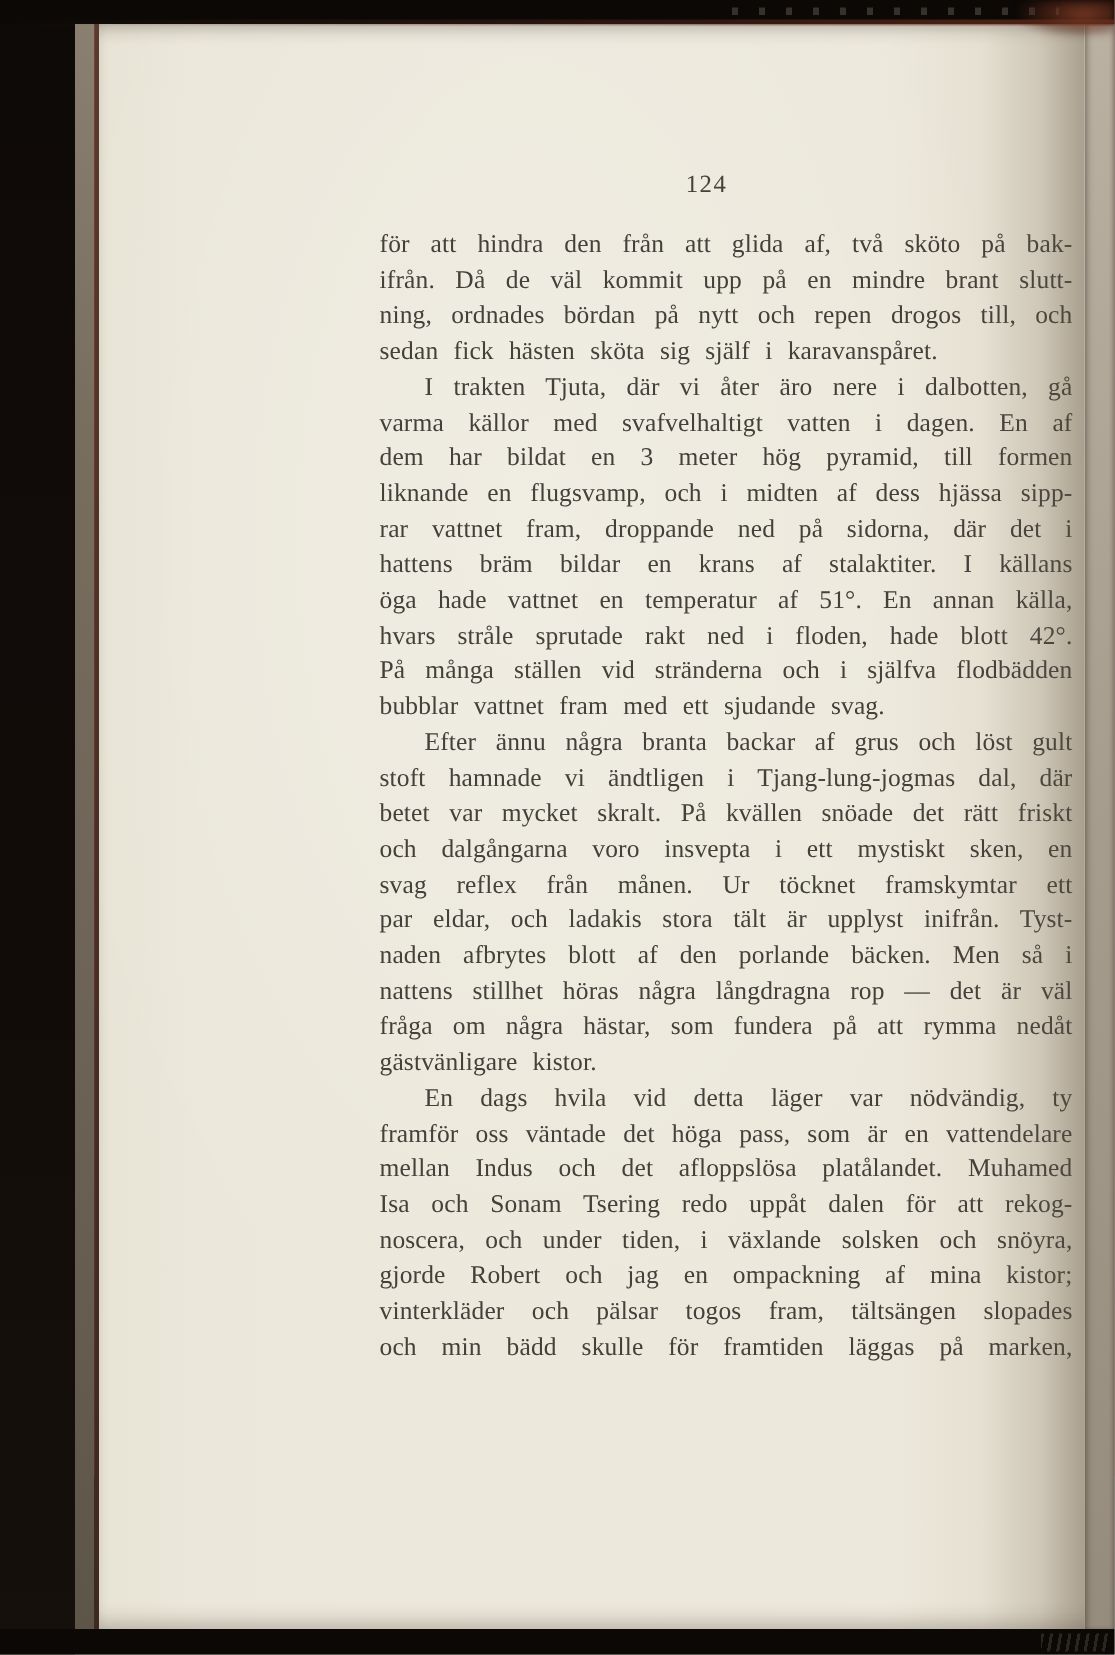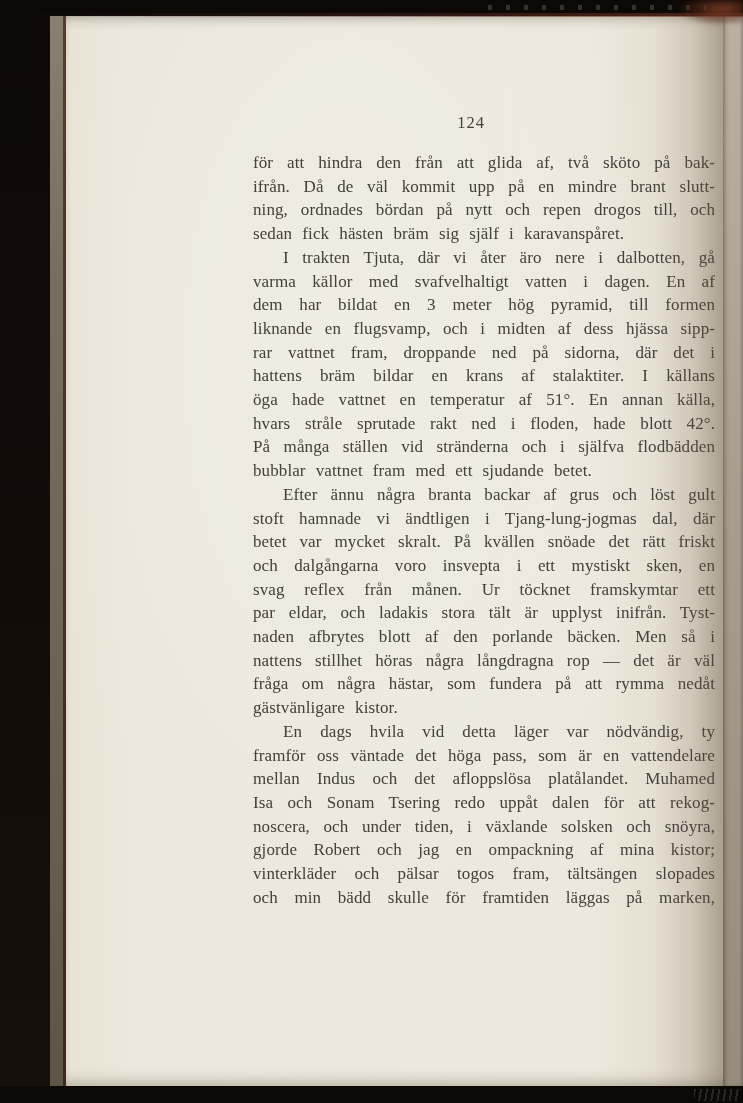--- a/index.html
+++ b/index.html
@@ -125,33 +125,33 @@
   <div class="left-strip"></div>
   <div class="left-maroon-line"></div>
 
   <div class="page">
     <div class="page-number">124</div>
     <div class="text-block">
         <div class="paragraph">
           <div class="line">för att hindra den från att glida af, två sköto på bak-</div>
           <div class="line">ifrån. Då de väl kommit upp på en mindre brant slutt-</div>
           <div class="line">ning, ordnades bördan på nytt och repen drogos till, och</div>
-          <div class="line para-end">sedan fick hästen bräm sig själf i karavanspåret.</div>
+          <div class="line para-end">sedan fick hästen sköta sig själf i karavanspåret.</div>
         </div>
         <div class="paragraph">
           <div class="line indent">I trakten Tjuta, där vi åter äro nere i dalbotten, gå</div>
           <div class="line">varma källor med svafvelhaltigt vatten i dagen. En af</div>
           <div class="line">dem har bildat en 3 meter hög pyramid, till formen</div>
           <div class="line">liknande en flugsvamp, och i midten af dess hjässa sipp-</div>
           <div class="line">rar vattnet fram, droppande ned på sidorna, där det i</div>
           <div class="line">hattens bräm bildar en krans af stalaktiter. I källans</div>
           <div class="line">öga hade vattnet en temperatur af 51°. En annan källa,</div>
           <div class="line">hvars stråle sprutade rakt ned i floden, hade blott 42°.</div>
           <div class="line">På många ställen vid stränderna och i själfva flodbädden</div>
-          <div class="line para-end">bubblar vattnet fram med ett sjudande betet.</div>
+          <div class="line para-end">bubblar vattnet fram med ett sjudande svag.</div>
         </div>
         <div class="paragraph">
           <div class="line indent">Efter ännu några branta backar af grus och löst gult</div>
           <div class="line">stoft hamnade vi ändtligen i Tjang-lung-jogmas dal, där</div>
           <div class="line">betet var mycket skralt. På kvällen snöade det rätt friskt</div>
           <div class="line">och dalgångarna voro insvepta i ett mystiskt sken, en</div>
           <div class="line">svag reflex från månen. Ur töcknet framskymtar ett</div>
           <div class="line">par eldar, och ladakis stora tält är upplyst inifrån. Tyst-</div>
           <div class="line">naden afbrytes blott af den porlande bäcken. Men så i</div>
           <div class="line">nattens stillhet höras några långdragna rop — det är väl</div>

